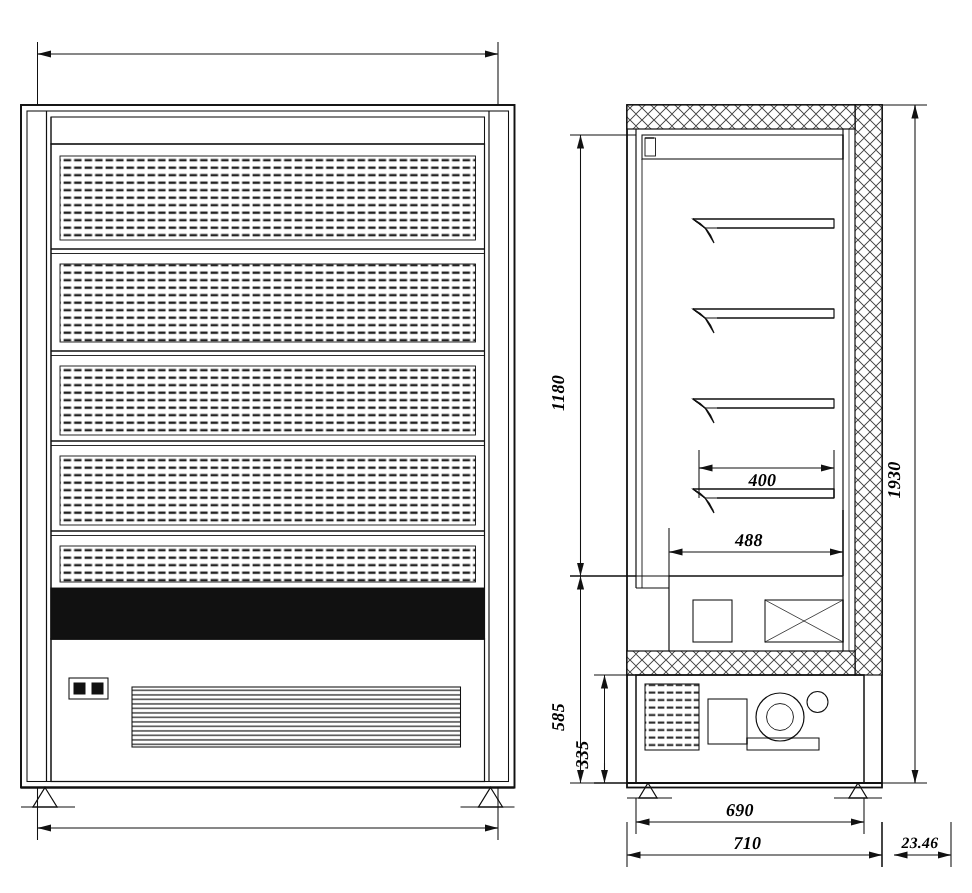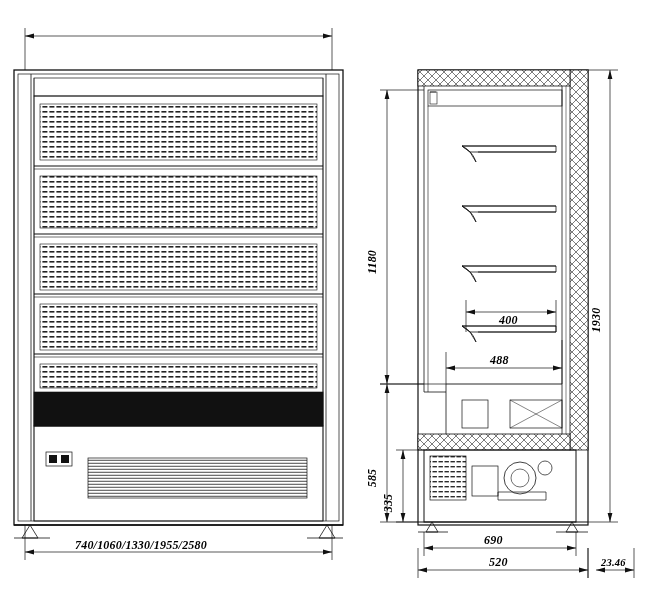--- a/index.html
+++ b/index.html
@@ -257,33 +257,32 @@
 
       <g stroke-width="0.7">
         <line x1="588" y1="548" x2="588" y2="578"></line>
         <line x1="634" y1="548" x2="634" y2="578"></line>
         <line x1="596" y1="570" x2="634" y2="570" marker-start="url(#arrowR)" marker-end="url(#arrowL)"></line>
       </g>
     </g>
   </svg>
 
 
-  <div class="dim-label" style="left:75px; top:538px;">740/1060/1330/1955/2580</div>
 
   <div class="dim-label vertical" style="left:380px; top:262px; transform: rotate(-90deg) translate(-50%,-100%);">1180</div>
 
   <div class="dim-label vertical" style="left:380px; top:478px; transform: rotate(-90deg) translate(-50%,-100%);">585</div>
 
   <div class="dim-label vertical" style="left:396px; top:503px; transform: rotate(-90deg) translate(-50%,-100%);">335</div>
 
   <div class="dim-label vertical" style="left:604px; top:320px; transform: rotate(-90deg) translate(-50%,-100%);">1930</div>
 
   <div class="dim-label" style="left:499px; top:297px;margin-top:16px;">400</div>
 
   <div class="dim-label" style="left:490px; top:353px;font-family:Liberation Serif, serif;">488</div>
 
   <div class="dim-label" style="left:484px; top:533px;font-style:italic;">690</div>
 
-  <div class="dim-label" style="left:489px; top:555px;">520</div>
+  <div class="dim-label" style="left:489px; top:555px;">710</div>
 
   <div class="dim-label small" style="left:601px; top:557px;">23.46</div>
 
 </div>
 
 </body></html>

